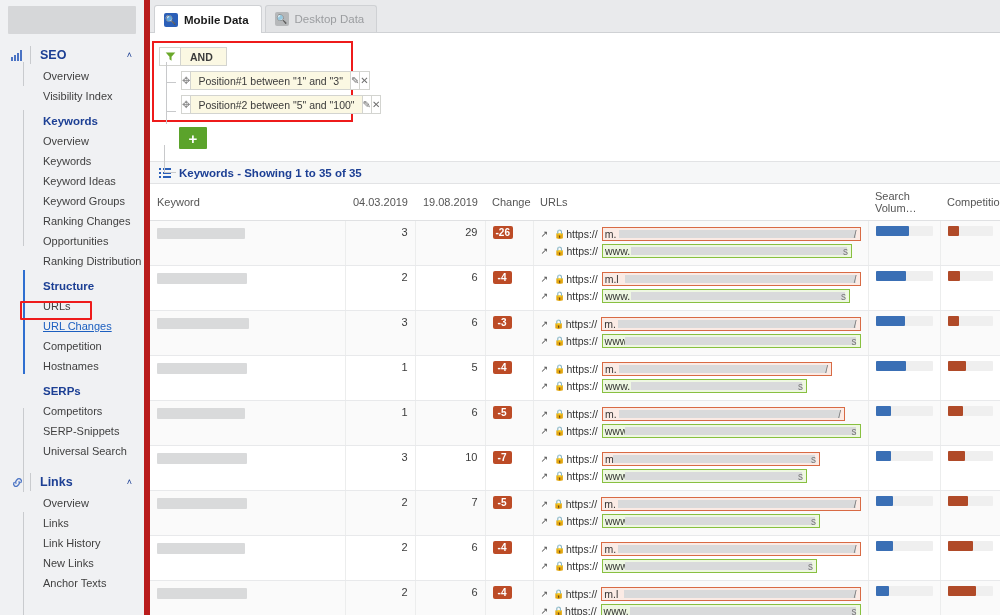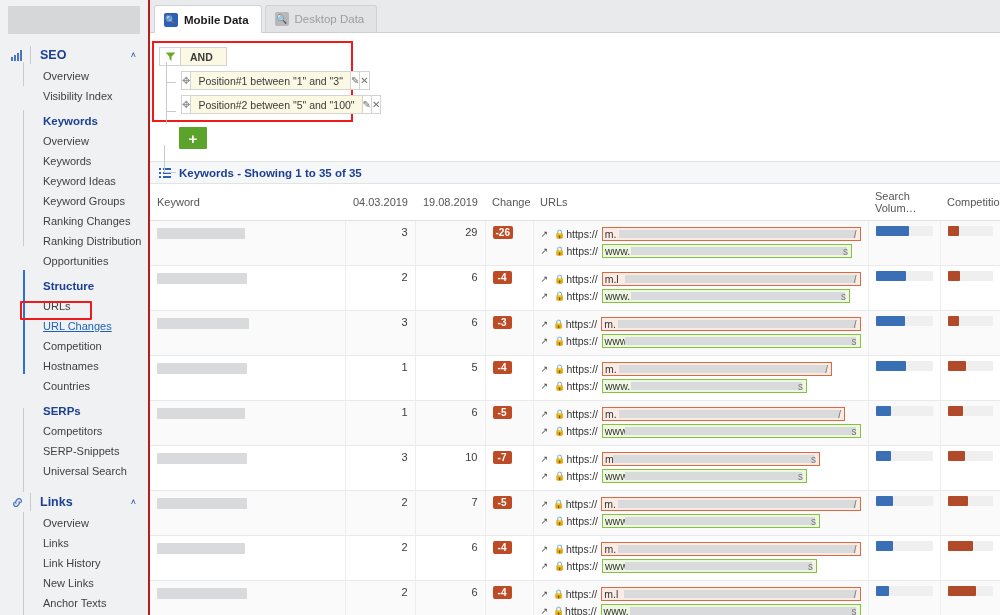--- a/index.html
+++ b/index.html
@@ -10,21 +10,21 @@
     font-size: 11px;
     color: #333;
     overflow: hidden;
   }
   #app { position: relative; width: 1000px; height: 615px; display: flex; }
 
   
   #sidebar {
     width: 150px; height: 615px;
     background: #f0f1f3;
-    border-right: 2px solid #b91c1c;
+    border-right: 6px solid #b91c1c;
     position: relative;
     overflow: hidden;
     flex: 0 0 150px;
   }
   .sb-logo {
     margin: 6px 8px 10px 8px;
     height: 28px;
     background: #d6d7d9;
     border-radius: 1px;
   }
@@ -249,30 +249,29 @@
     <div class="sb-item">Overview</div>
     <div class="sb-item">Visibility Index</div>
 
     <div class="sb-rail" style="top:110px;height:136px;"></div>
     <div class="sb-group-title">Keywords</div>
     <div class="sb-item">Overview</div>
     <div class="sb-item">Keywords</div>
     <div class="sb-item">Keyword Ideas</div>
     <div class="sb-item">Keyword Groups</div>
     <div class="sb-item">Ranking Changes</div>
+    <div class="sb-item">Opportunities</div>
     <div class="sb-item">Ranking Distribution</div>
-    <div class="sb-item">Opportunities</div>
 
     <div class="sb-rail blue" style="top:270px;height:104px;"></div>
     <div class="sb-group-title">Structure</div>
     <div class="sb-item">URLs</div>
     <div class="sb-item highlight">URL Changes</div>
     <div class="sb-item">Competition</div>
     <div class="sb-item">Hostnames</div>
-    <div class="sb-item">Countries</div>
 
     <div class="sb-rail" style="top:408px;height:84px;"></div>
     <div class="sb-group-title">SERPs</div>
     <div class="sb-item">Competitors</div>
     <div class="sb-item">SERP-Snippets</div>
     <div class="sb-item">Universal Search</div>
 
     <div class="sb-section-head" style="margin-top:10px">
       <span class="sb-icon-col">
         <svg width="13" height="13" viewBox="0 0 16 16" fill="none" stroke="#4a73c4" stroke-width="1.6">

